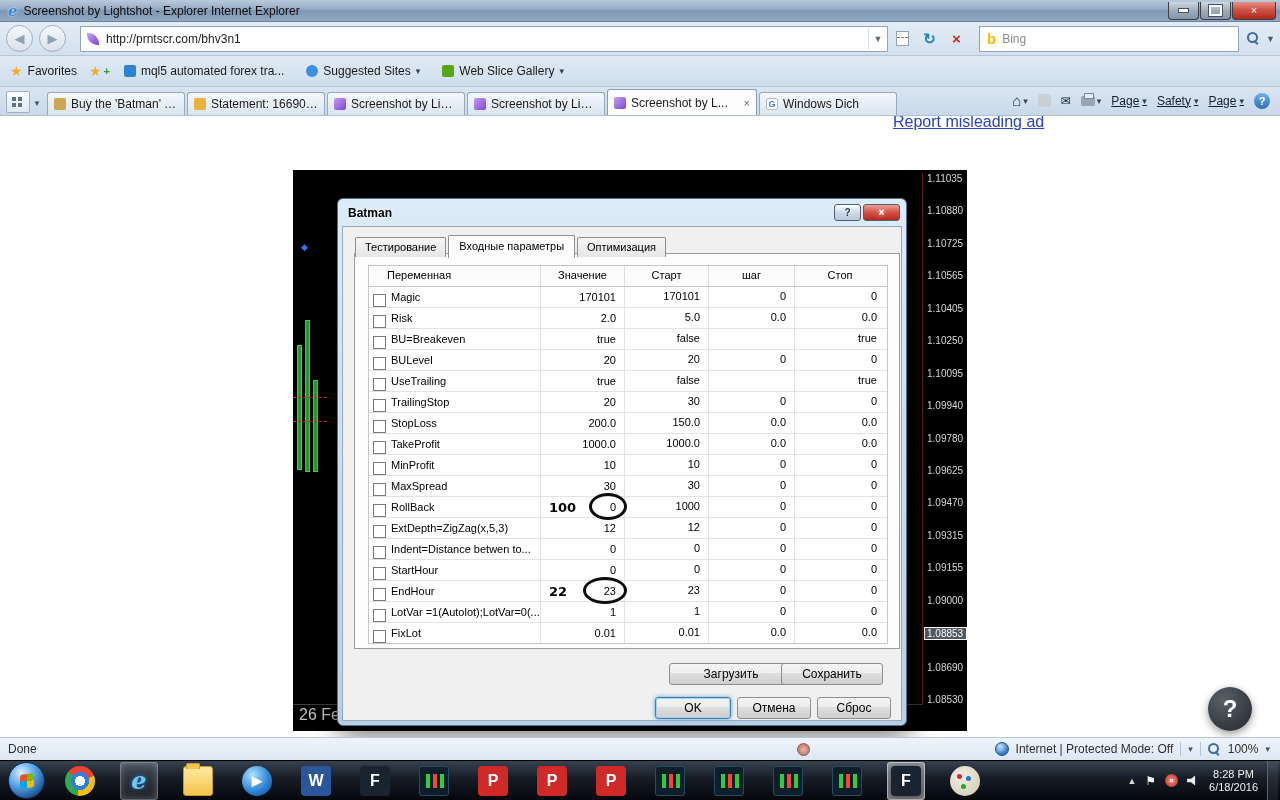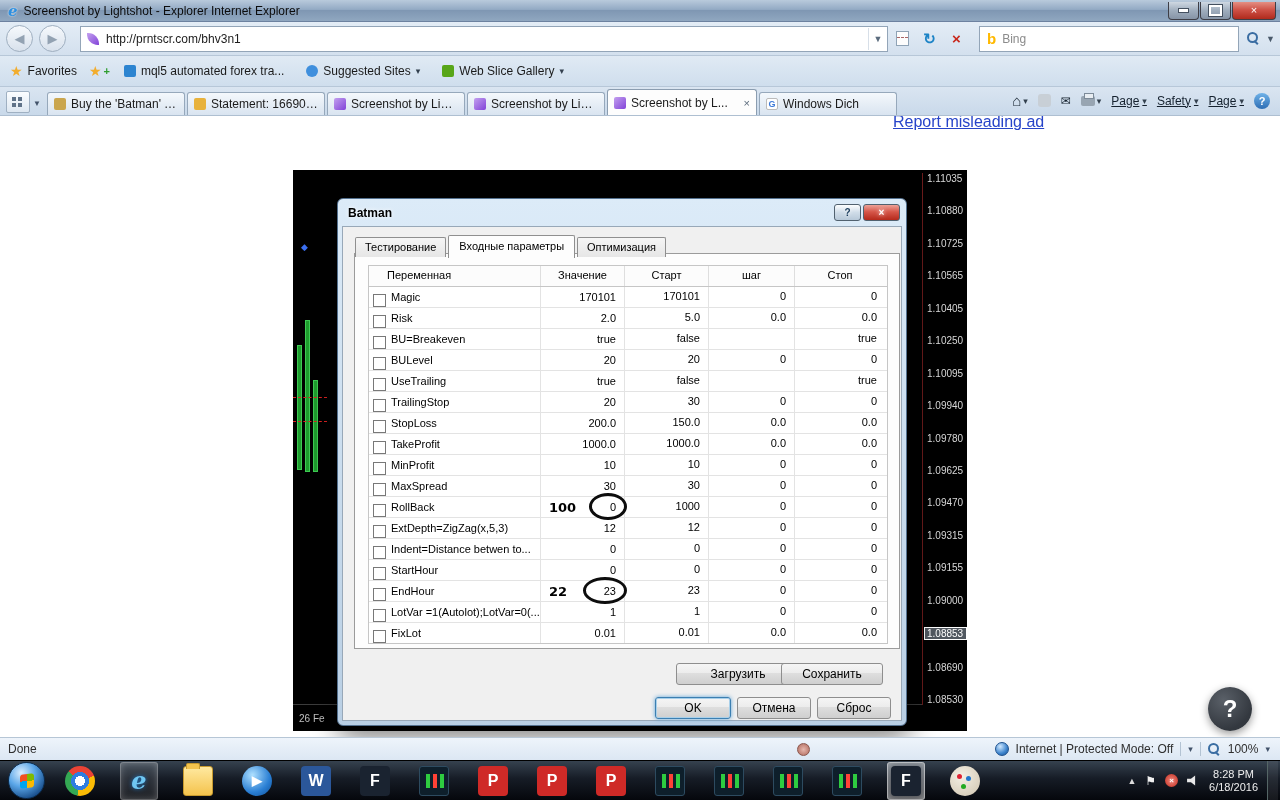--- a/index.html
+++ b/index.html
@@ -91,21 +91,21 @@
   .content{position:absolute;left:0;top:116px;width:1280px;height:621px;background:#fff;overflow:hidden;}
   .report-ad{position:absolute;left:893px;top:-3px;font-size:16px;color:#2744c9;text-decoration:underline;text-align:right;}
 
   
   .chart{position:absolute;left:293px;top:54px;width:674px;height:561px;background:#000;}
   .axis{position:absolute;top:3px;bottom:26px;right:0;width:45px;display:flex;flex-direction:column;
     justify-content:space-between;border-left:1px solid #6b1b1b;color:#d8d8d8;font-size:10px;padding-left:4px;box-sizing:border-box;}
   .price{line-height:11px;}
   .price.current{background:#515860;color:#fff;border:1px solid #ffffff;padding:0 2px;margin-left:-3px;}
   .time-axis{position:absolute;left:0;right:45px;bottom:26px;border-top:1px solid #3c3c3c;}
-  .date-label{position:absolute;left:6px;bottom:7px;color:#c0c0c0;font-size:10px;}
+  .date-label{position:absolute;left:6px;bottom:7px;color:#c0c0c0;font-size:16px;}
   .candle{position:absolute;width:5px;background:#1f9d2f;border:1px solid #3ecb53;box-sizing:border-box;}
   .rline{position:absolute;left:0;width:34px;height:0;border-top:1px dashed #d22;}
   .bmark{position:absolute;left:8px;top:72px;color:#3b6ff0;font-size:9px;}
 
   
   .help-bubble{position:absolute;left:1208px;top:571px;width:44px;height:44px;border-radius:50%;
     background:radial-gradient(circle at 35% 30%,#5a6068,#33383f 70%);box-shadow:0 3px 8px rgba(0,0,0,.4);
     color:#fff;font-size:24px;font-weight:bold;display:grid;place-items:center;}
 
   
@@ -139,21 +139,21 @@
   .cbox{width:11px;height:11px;border:1px solid #787878;background:#fff;display:inline-block;margin:0 5px 0 4px;flex:none;}
   .cell.num,.cell.val{text-align:right;padding-right:8px;}
   .cell.val{display:flex;justify-content:flex-end;align-items:center;overflow:visible;position:relative;}
   .note{font-weight:bold;font-size:13px;margin-right:auto;padding-left:8px;font-family:"DejaVu Sans",sans-serif;}
   .vv{display:inline-block;}
   .vv.circ{position:relative;z-index:4;}
   .vv.circ::after{content:"";position:absolute;left:-21px;right:-11px;top:-5px;bottom:-3px;
     border:3px solid #0d0d0d;border-radius:50%;pointer-events:none;}
   .btn{position:absolute;height:22px;box-sizing:border-box;display:grid;place-items:center;font-size:12px;color:#000;
     background:linear-gradient(#f5f5f5,#ececec 45%,#dedede 46%,#cfcfcf);border:1px solid #8e8e8e;border-radius:3px;}
-  .btn-load{left:326px;top:436px;width:124px;margin-left:7px;}
+  .btn-load{left:326px;top:436px;width:124px;}
   .btn-save{left:438px;top:436px;width:102px;}
   .btn-ok{left:312px;top:470px;width:76px;border-color:#3c7fb1;box-shadow:0 0 0 1px #a9d0ea inset,0 0 4px #5ea4d8;}
   .btn-cancel{left:394px;top:470px;width:74px;}
   .btn-reset{left:474px;top:470px;width:74px;}
 
   
   .statusbar{position:absolute;left:0;top:737px;width:1280px;height:23px;
     background:linear-gradient(#eef4fb,#dce7f3);border-top:1px solid #b6c6d6;box-sizing:border-box;
     display:flex;align-items:center;font-size:12px;color:#2f2f2f;}
   .sb-status{margin-left:8px;}

